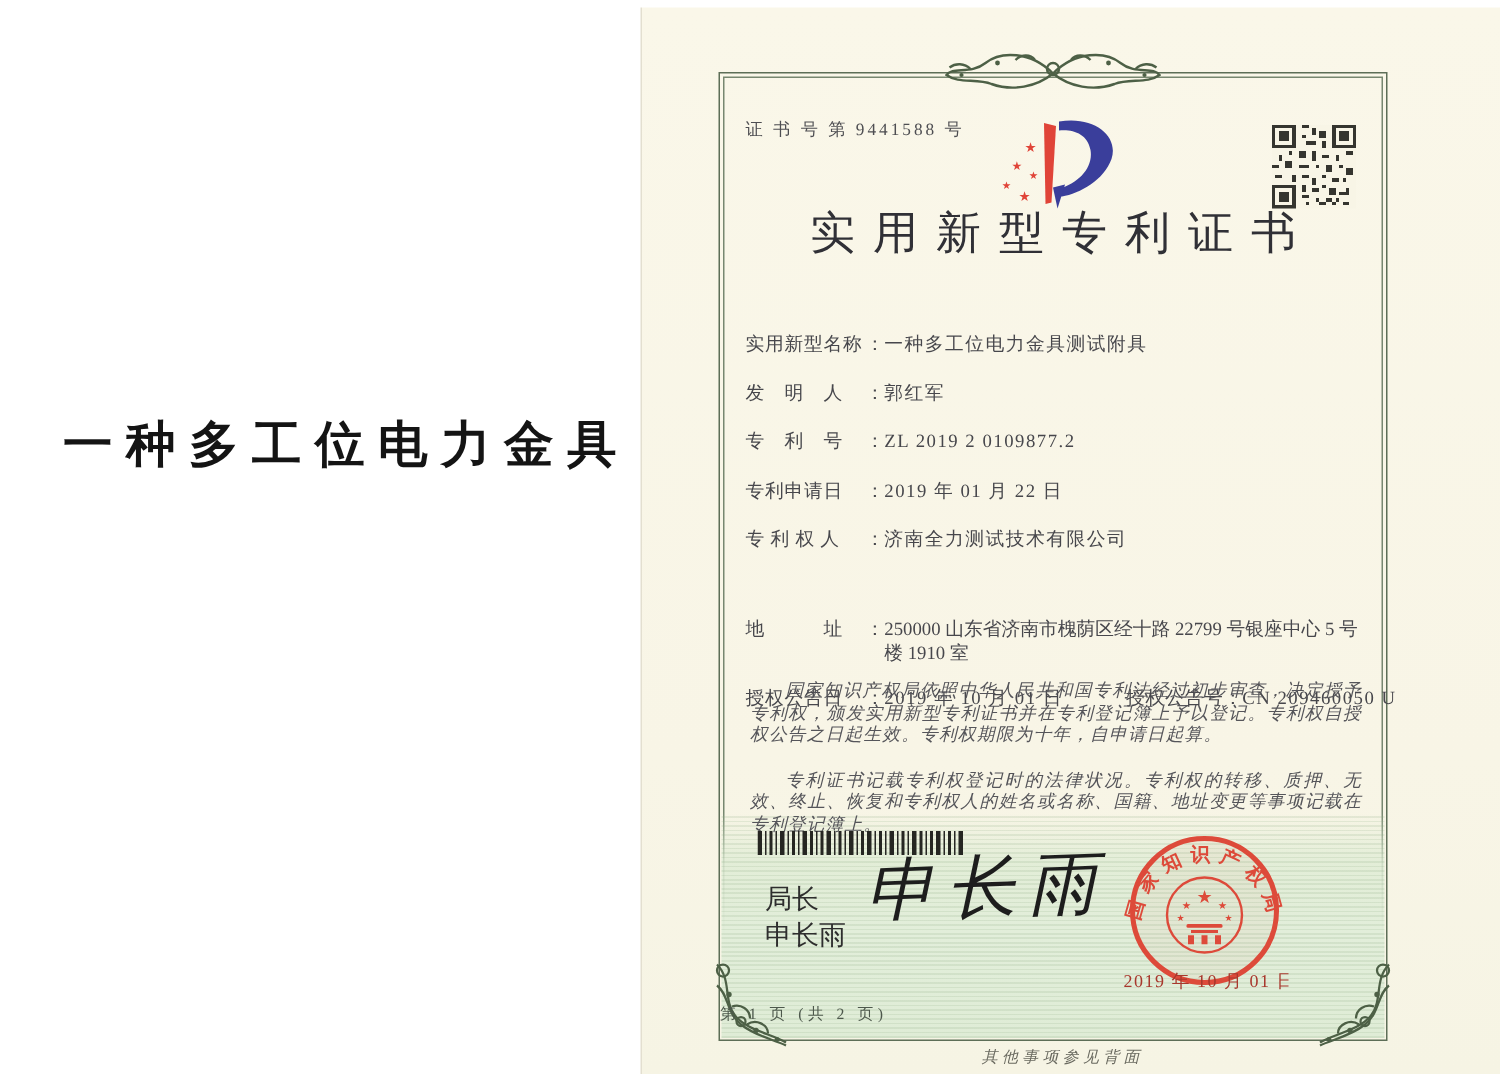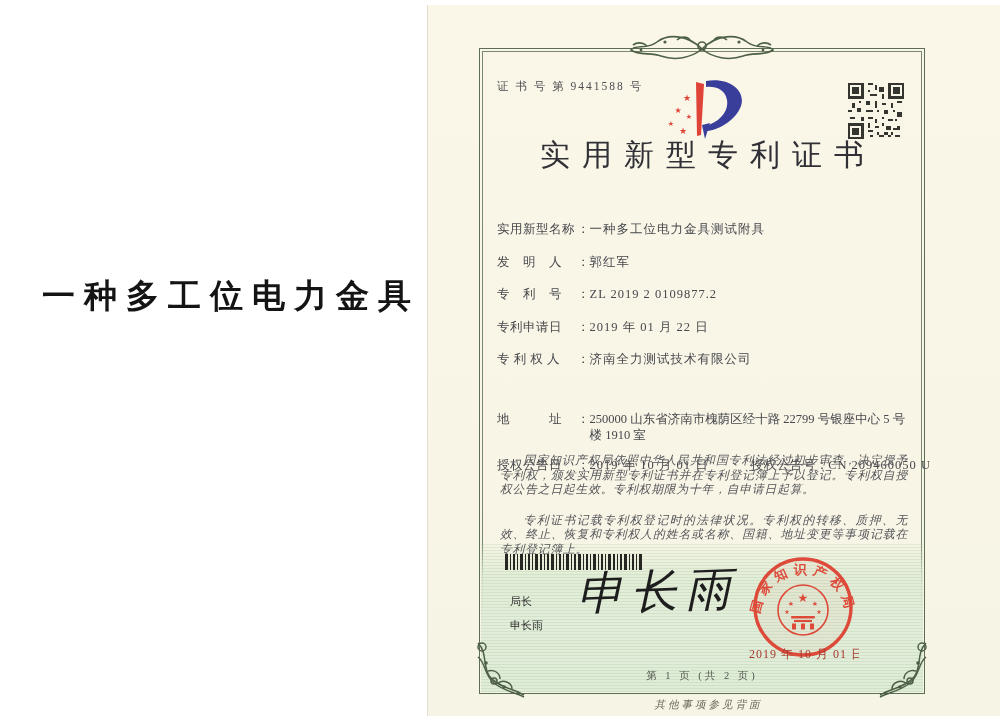--- a/index.html
+++ b/index.html
@@ -63,30 +63,30 @@
   .grant-no{margin-left:42px;display:flex;}
   
   .body-text{
     position:absolute;left:20px;top:388px;width:408px;
     font-size:11.8px;line-height:14.6px;color:#55555a;
     font-style:italic;letter-spacing:0.8px;text-align:justify;
   }
   .body-text p{margin:16px 0 2px 0;text-indent:2em;}
   
   .barcode{position:absolute;left:25px;top:505px;}
-  .director{position:absolute;left:30px;top:540px;font-size:11px;color:#2e2e2e;
-    font-family:Liberation Sans, sans-serif;line-height:24px;}
+  .director{position:absolute;left:30px;top:540px;font-size:18px;color:#2e2e2e;
+    font-family:Liberation Mono, monospace;line-height:24px;}
   .signature{
     position:absolute;left:88px;top:512px;width:180px;text-align:center;
     font-size:46px;color:#1d1d1d;font-style:italic;transform:rotate(-2deg);
     letter-spacing:8px;white-space:nowrap;
   }
   .seal{position:absolute;left:267px;top:505px;}
   .page-info{
-    position:absolute;left:0;right:0;top:620px;text-align:center;
+    position:absolute;left:0;right:0;top:620px;
     font-size:10.5px;color:#4d584c;letter-spacing:3px;
   }
   .back-note{
     position:absolute;left:0;right:60px;top:693px;text-align:center;
     font-size:10.5px;color:#6a6a60;letter-spacing:3px;font-style:italic;padding-left:48px;
   }
 </style>
 </head>
 <body>
 

